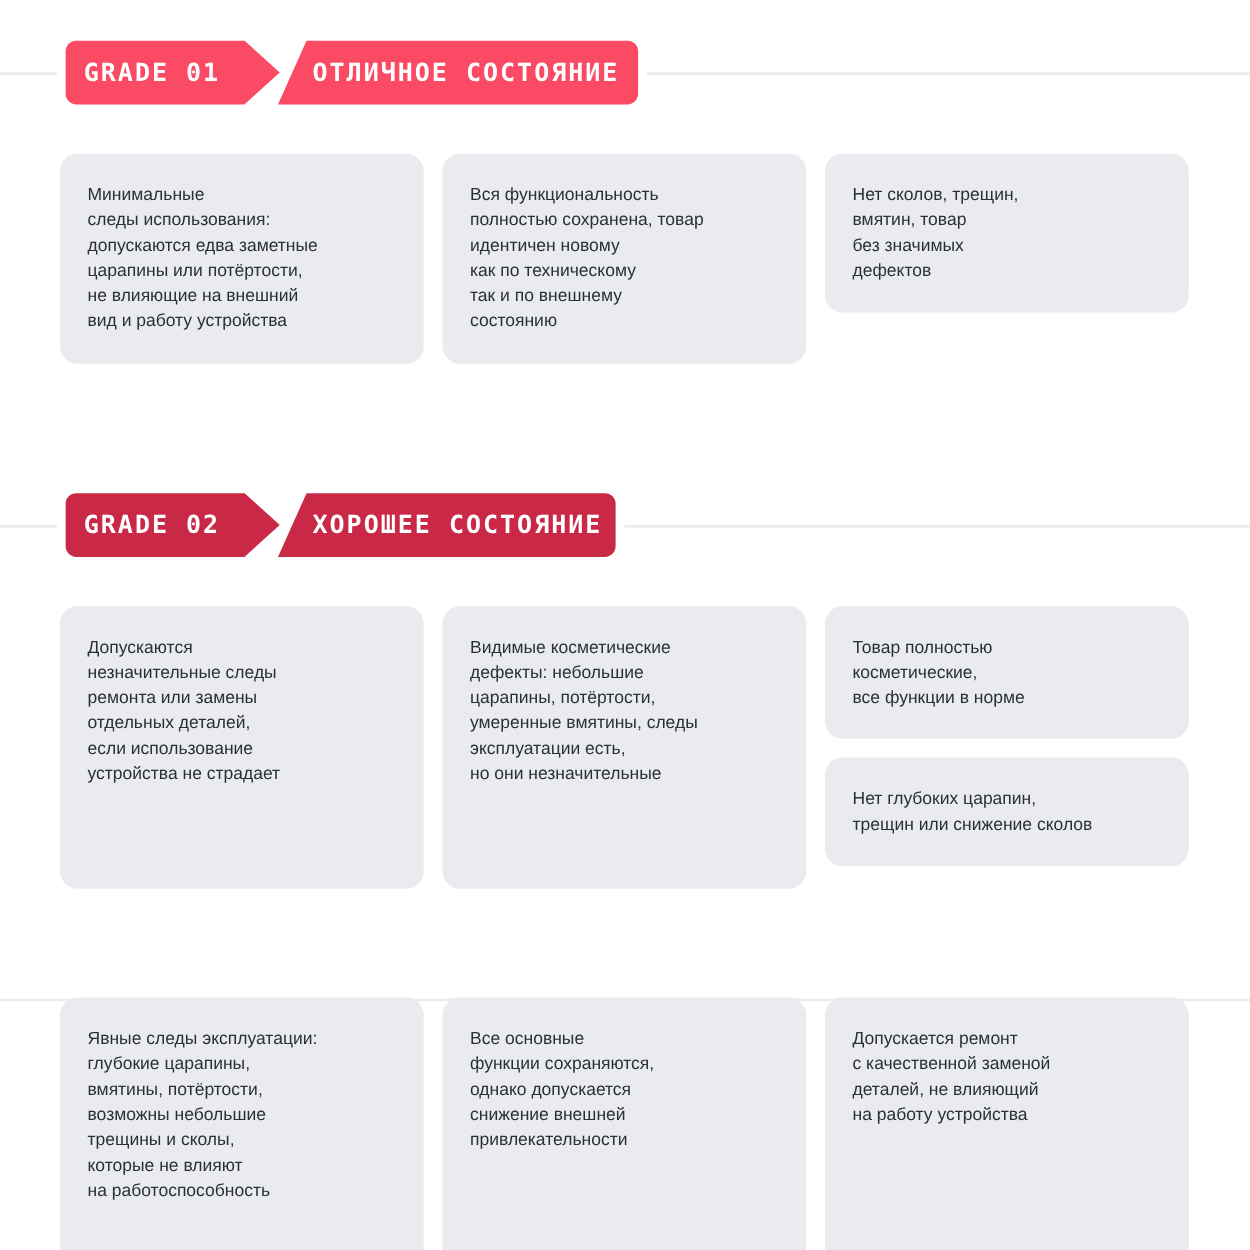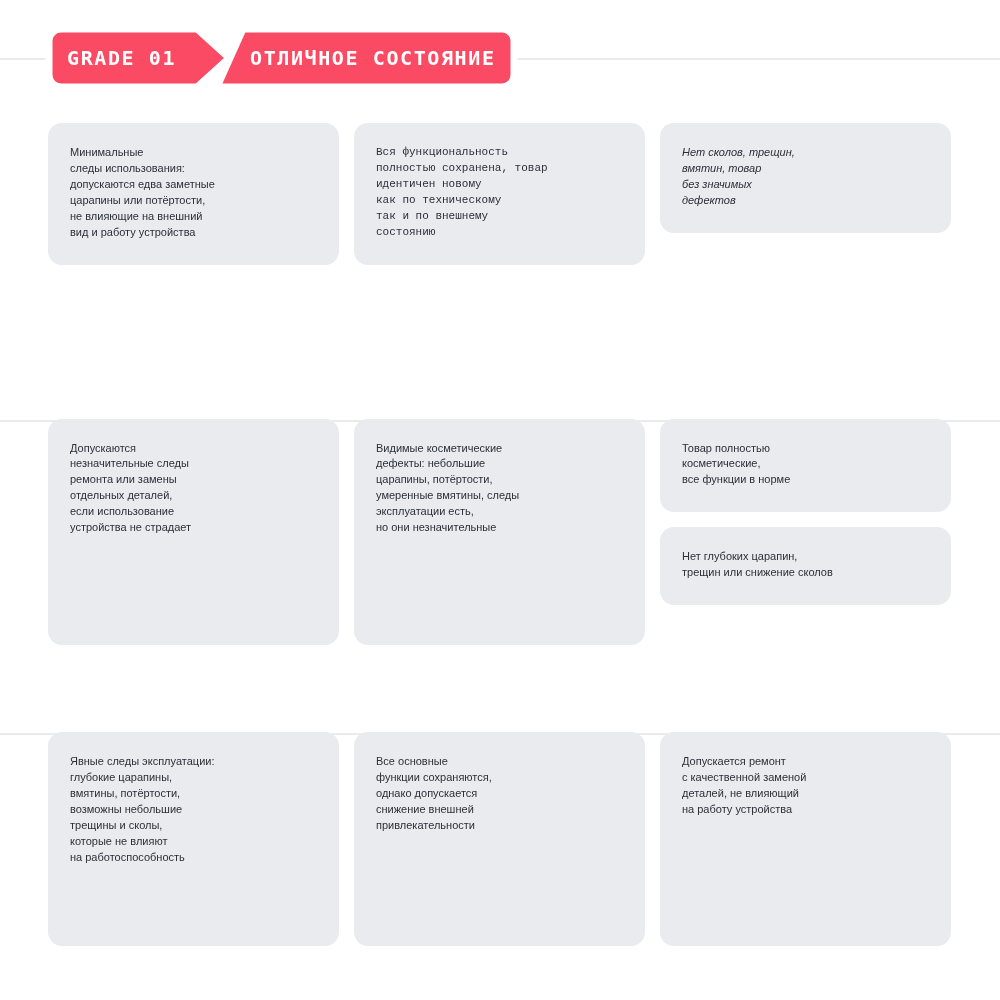--- a/index.html
+++ b/index.html
@@ -66,21 +66,21 @@
     padding: 0 48px;
     align-items: start;
   }
 
   .col { display: flex; flex-direction: column; gap: 15px; }
 
   .card {
     background: #e9ebef;
     border-radius: 14px;
     padding: 22px 24px 24px 22px;
-    font-size: 11px;
+    font-size: 14px;
     line-height: 1.45;
     color: #2b2f38;
     white-space: pre-line;
   }
 
   .card.fill { flex: 1 1 auto; }
 
   
   .gap-after-badge { height: 32px; }
   .gap-after-cards-1 { height: 74px; }
@@ -111,41 +111,49 @@
 
     <div class="cards">
       <div class="col" style="min-height: 189.531px;">
         <div class="card">Минимальные
 следы использования:
 допускаются едва заметные
 царапины или потёртости,
 не влияющие на внешний
 вид и работу устройства</div>
       </div>
-      <div class="col" style="min-height: 189.531px; font-family: Liberation Mono, monospace;">
+      <div class="col" style="min-height: 189.531px;">
         <div class="card">Вся функциональность
 полностью сохранена, товар
 идентичен новому
 как по техническому
 так и по внешнему
 состоянию</div>
       </div>
-      <div class="col" style="min-height: 189.531px; font-style: italic;">
+      <div class="col" style="min-height: 189.531px;">
         <div class="card">Нет сколов, трещин,
 вмятин, товар
 без значимых
 дефектов</div>
       </div>
     </div>
   </section>
 
   <div class="gap-after-cards-1"></div>
 
   <section class="grade-section">
     <div class="rule"></div>
+    <div class="badge-row">
+      <svg class="badge-svg" width="470" height="66" viewBox="0 0 470 66">
+        <path d="M14,4 H150 L182,33 L150,62 H14 A12,12 0 0 1 2,50 V16 A12,12 0 0 1 14,4 Z" fill="#c92846" stroke="#ffffff" stroke-width="7" stroke-linejoin="round"></path>
+        <path d="M196,4 H437 A12,12 0 0 1 449,16 V50 A12,12 0 0 1 437,62 H170 Z" fill="#c92846" stroke="#ffffff" stroke-width="7" stroke-linejoin="round"></path>
+        <text class="badge-text" x="20" y="34">GRADE 02</text>
+        <text class="badge-text" x="203" y="34">ХОРОШЕЕ СОСТОЯНИЕ</text>
+      </svg>
+    </div>
 
     <div class="gap-after-badge"></div>
 
     <div class="cards">
       <div class="col" style="min-height: 226.609px;">
         <div class="card fill">Допускаются
 незначительные следы
 ремонта или замены
 отдельных деталей,
 если использование

